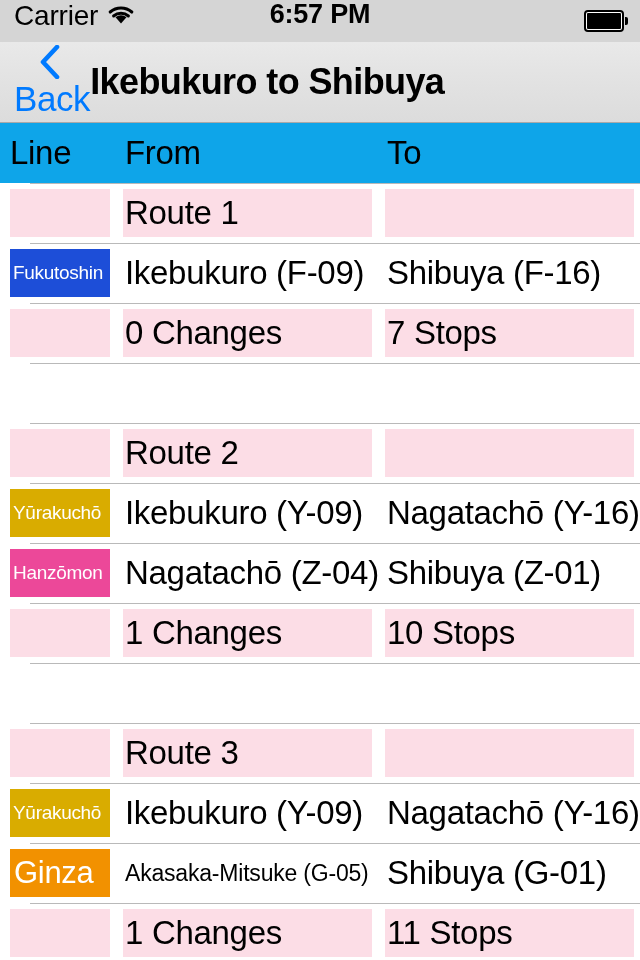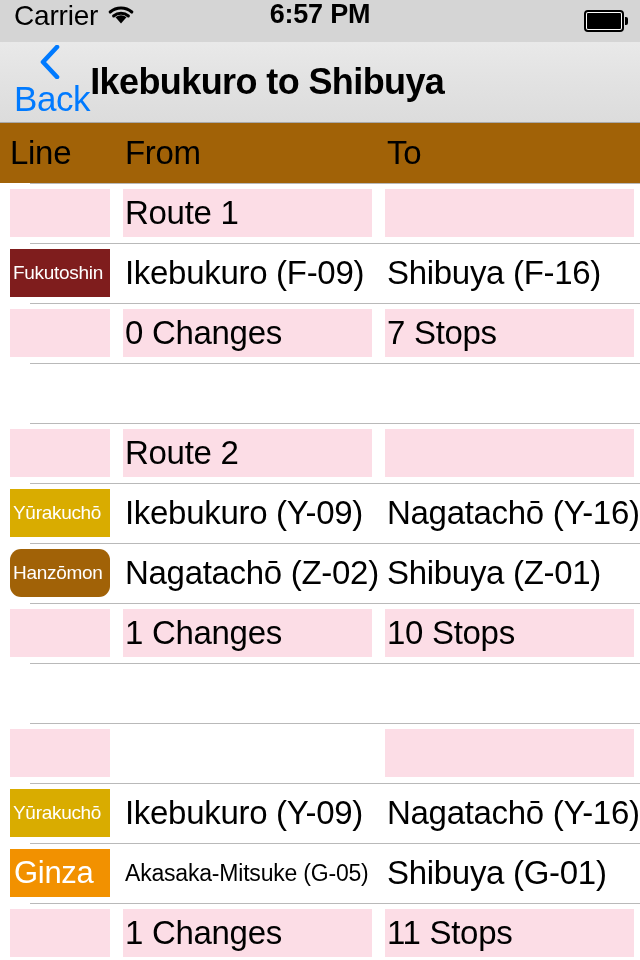--- a/index.html
+++ b/index.html
@@ -52,21 +52,21 @@
   .sep{ position:absolute; left:30px; right:0; top:0; height:1px; background:#b9b9b9; }
   .cell{ position:absolute; top:6px; height:48px; display:flex; align-items:center;}
   .c-line{ left:10px;  width:100px; }
   .c-from{ left:123px; width:249px; }
   .c-to{   left:385px; width:249px; }
   .pinkbg{ background:#fcdde6;align-items:center; }
   .celltext{ font-size:33px; color:#000; letter-spacing:-0.3px; white-space:nowrap; padding-left:2px;}
   .celltext.shrink{ font-size:23px; letter-spacing:-0.2px; }
 
   
-  .hrow{ position:relative; height:60px; width:640px; background:#a16207;}
+  .hrow{ position:relative; height:60px; width:640px; background:#0ea5e9;}
   .hrow .htext{ position:absolute; top:0; height:60px; display:flex; align-items:center;
                 font-size:33px; color:#000; letter-spacing:-0.3px;}
   .h-line{ left:10px; }
   .h-from{ left:125px; }
   .h-to{ left:387px; }
 
   
   .badge{ display:flex; align-items:center; justify-content:flex-start;
           width:100px; height:48px; color:#fff;
           font-size:19px; letter-spacing:-0.3px; padding-left:3px; white-space:nowrap;}
@@ -124,21 +124,21 @@
         <div class="sep"></div>
         <div class="cell c-line pinkbg"></div>
         <div class="cell c-from pinkbg">
           <span class="celltext">Route 1</span>
         </div>
         <div class="cell c-to pinkbg"></div>
       </div>
       <div class="row">
         <div class="sep"></div>
         <div class="cell c-line">
-          <div class="badge" style="background: #7f1d1d;">Fukutoshin</div>
+          <div class="badge" style="background: #1d4ed8;">Fukutoshin</div>
         </div>
         <div class="cell c-from">
           <span class="celltext">Ikebukuro (F-09)</span>
         </div>
         <div class="cell c-to">
           <span class="celltext">Shibuya (F-16)</span>
         </div>
       </div>
       <div class="row">
         <div class="sep"></div>
@@ -169,24 +169,24 @@
         <div class="cell c-from">
           <span class="celltext">Ikebukuro (Y-09)</span>
         </div>
         <div class="cell c-to">
           <span class="celltext">Nagatachō (Y-16)</span>
         </div>
       </div>
       <div class="row">
         <div class="sep"></div>
         <div class="cell c-line">
-          <div class="badge" style="background: #a16207; border-radius: 11px;">Hanzōmon</div>
-        </div>
-        <div class="cell c-from">
-          <span class="celltext">Nagatachō (Z-02)</span>
+          <div class="badge" style="background: #ec4899;">Hanzōmon</div>
+        </div>
+        <div class="cell c-from">
+          <span class="celltext">Nagatachō (Z-04)</span>
         </div>
         <div class="cell c-to">
           <span class="celltext">Shibuya (Z-01)</span>
         </div>
       </div>
       <div class="row">
         <div class="sep"></div>
         <div class="cell c-line pinkbg"></div>
         <div class="cell c-from pinkbg">
           <span class="celltext">1 Changes</span>
@@ -194,20 +194,23 @@
         <div class="cell c-to pinkbg">
           <span class="celltext">10 Stops</span>
         </div>
       </div>
       <div class="spacer-row">
         <div class="sep"></div>
       </div>
       <div class="row">
         <div class="sep"></div>
         <div class="cell c-line pinkbg"></div>
+        <div class="cell c-from pinkbg">
+          <span class="celltext">Route 3</span>
+        </div>
         <div class="cell c-to pinkbg"></div>
       </div>
       <div class="row">
         <div class="sep"></div>
         <div class="cell c-line">
           <div class="badge" style="background: rgb(217, 172, 0);">Yūrakuchō</div>
         </div>
         <div class="cell c-from">
           <span class="celltext">Ikebukuro (Y-09)</span>
         </div>

